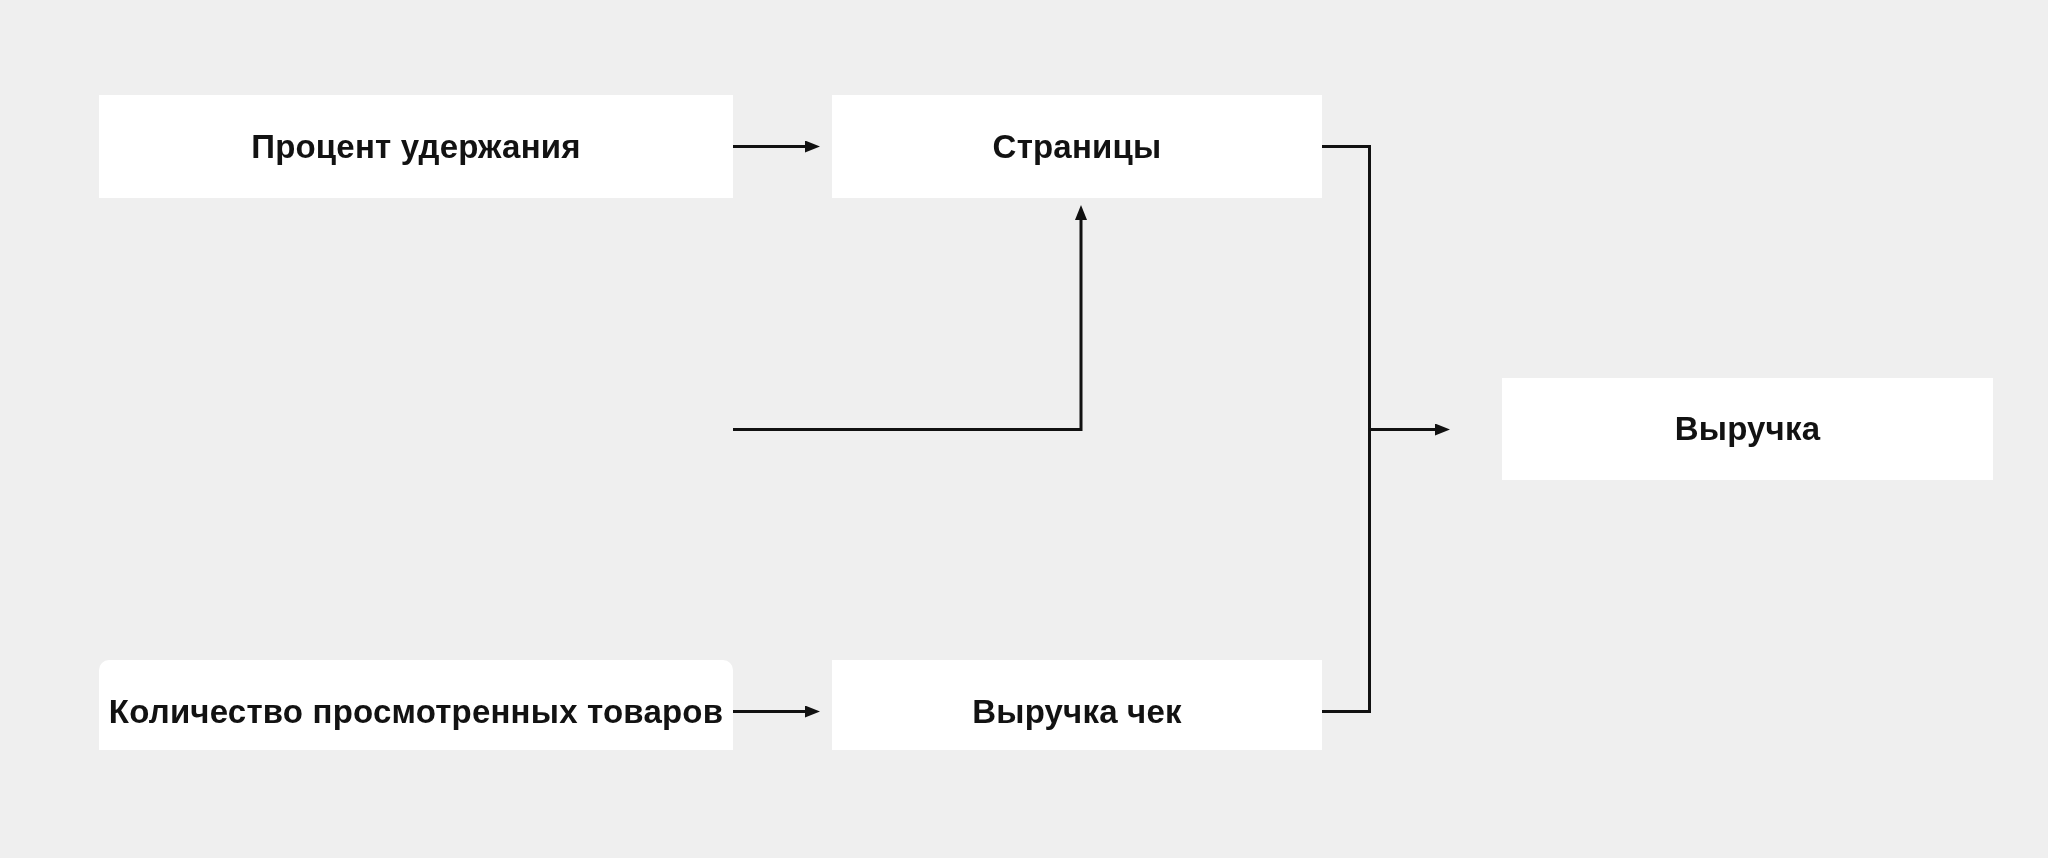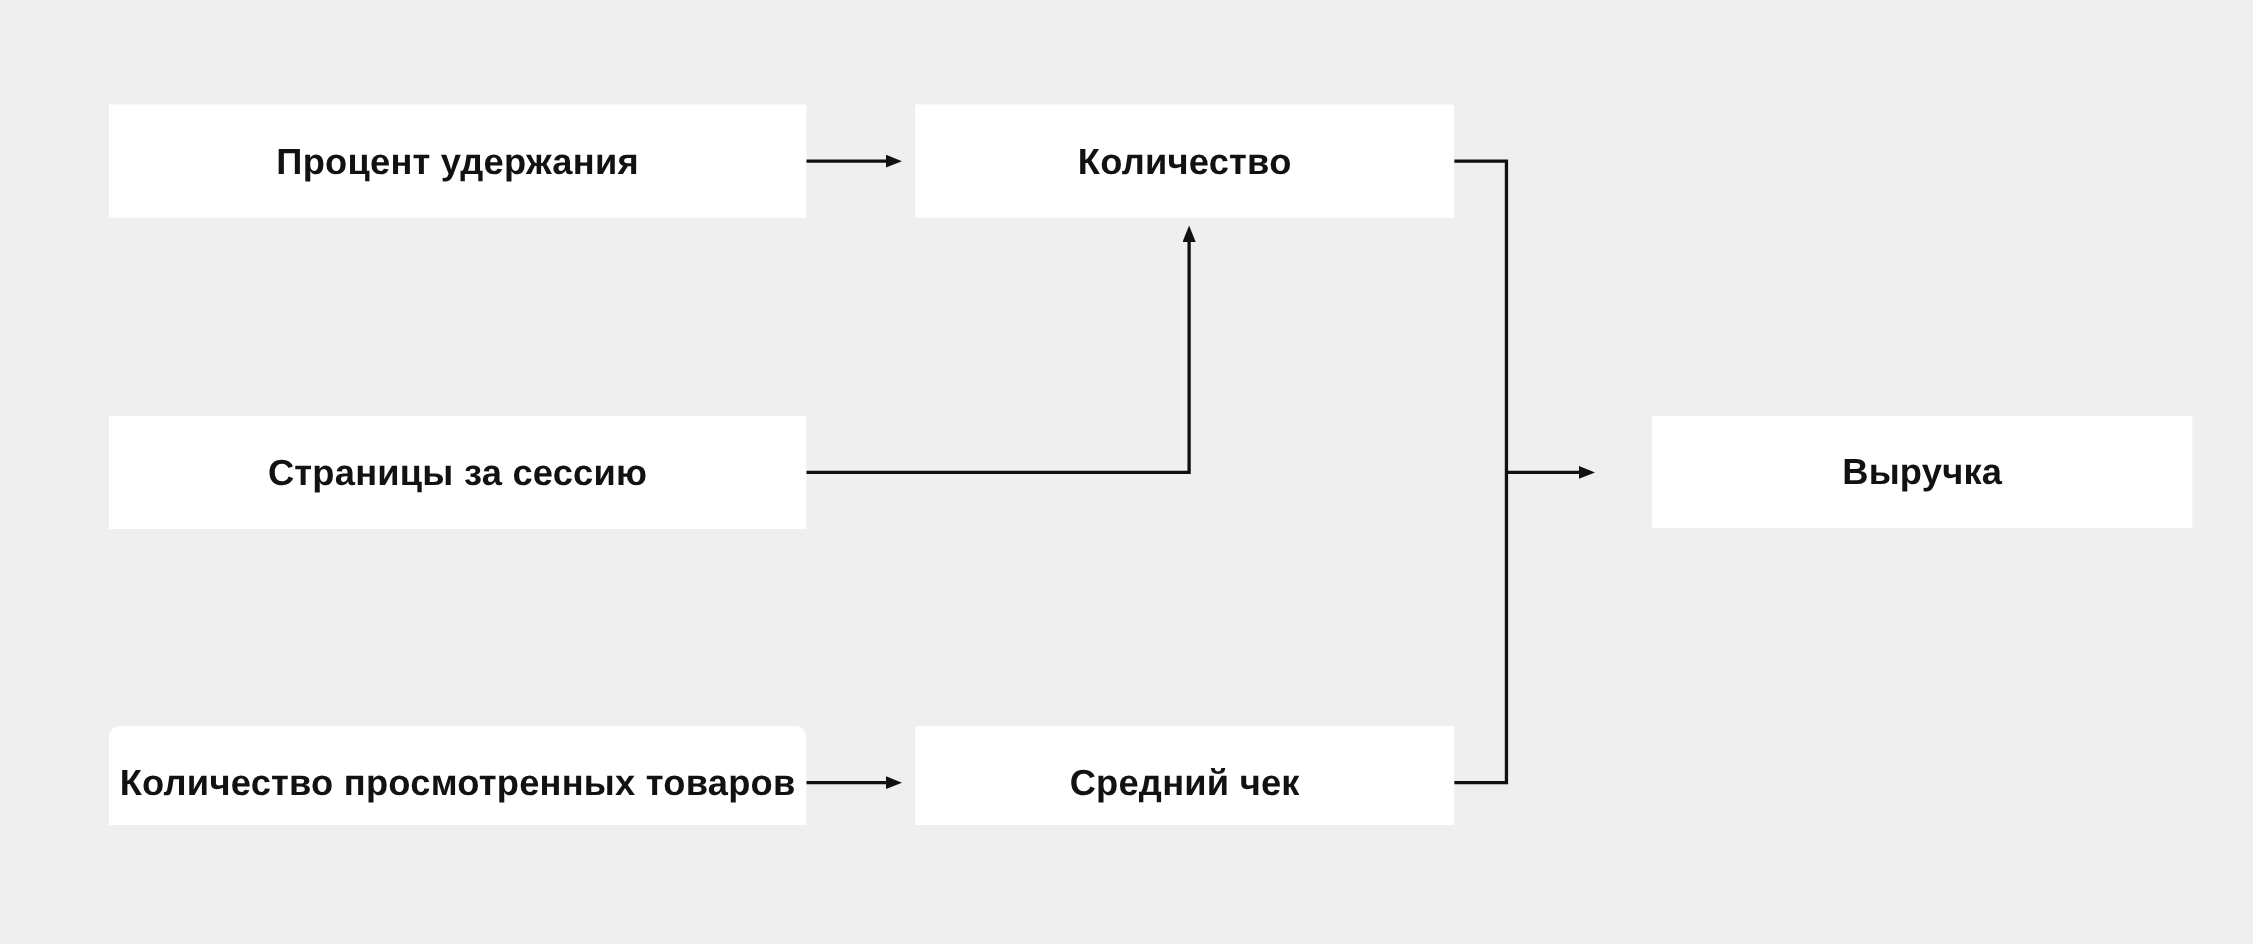--- a/index.html
+++ b/index.html
@@ -67,32 +67,29 @@
     <path d="M1322,146.5 H1369.5 V711.5 H1322" fill="none" stroke="#111111" stroke-width="3"></path>
 
     <path d="M1369.5,429.5 H1436" fill="none" stroke="#111111" stroke-width="3" marker-end="url(#arrowhead)"></path>
   </svg>
 
   <div class="node" id="n-retention">
     <span>Процент удержания</span>
   </div>
 
   <div class="node" id="n-conversion">
-    <span>Количество</span>
+    <span>Страницы</span>
   </div>
 
-  <div class="node" id="n-pages">
-    <span>Страницы за сессию</span>
-  </div>
 
   <div class="node" id="n-revenue">
     <span>Выручка</span>
   </div>
 
   <div class="node" id="n-viewed">
     <span>Количество просмотренных товаров</span>
   </div>
 
   <div class="node" id="n-check">
-    <span>Средний чек</span>
+    <span>Выручка чек</span>
   </div>
 
 </div>
 
 </body></html>

